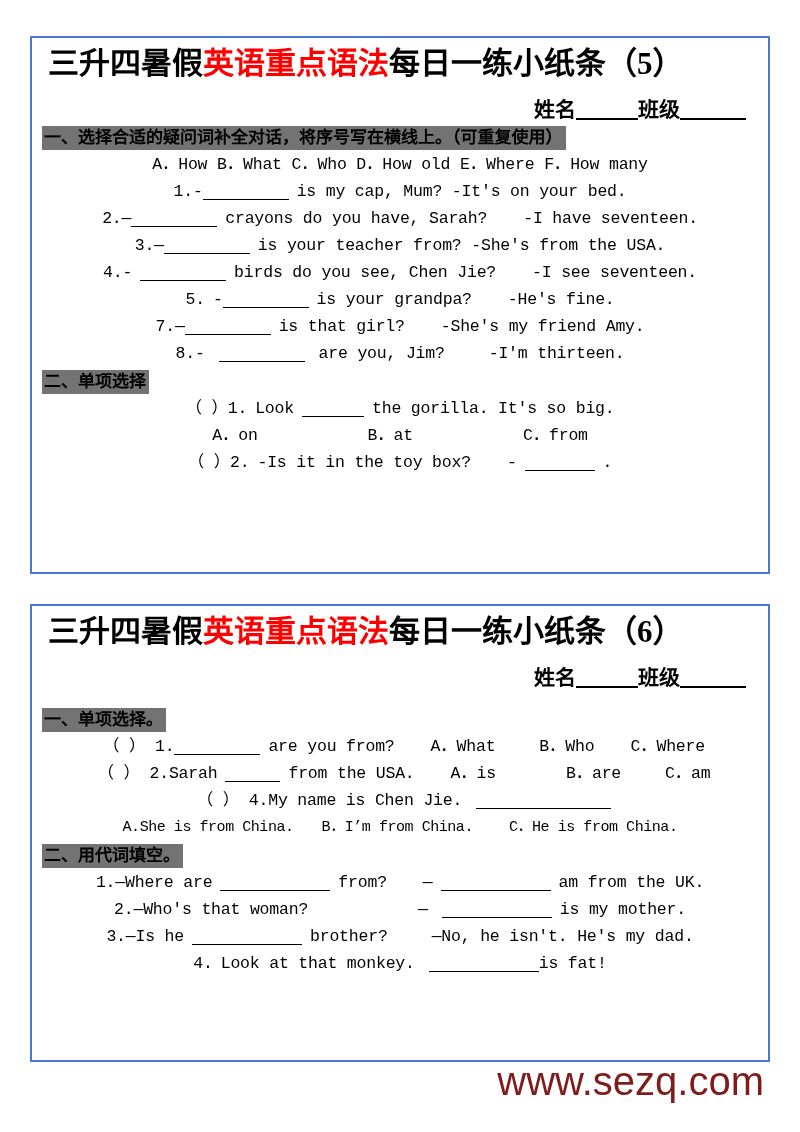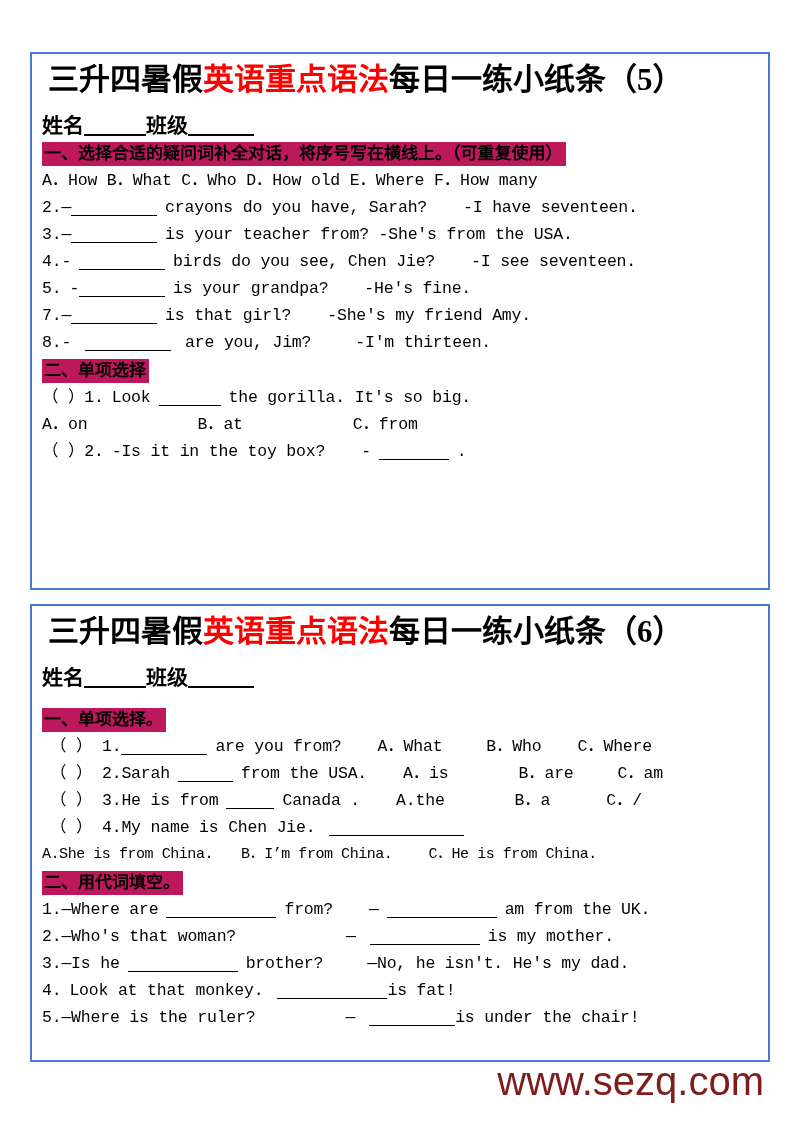--- a/index.html
+++ b/index.html
@@ -24,21 +24,21 @@
   }
 
   .card {
     position: absolute;
     left: 30px;
     width: 740px;
     box-sizing: border-box;
     border: 2px solid #4a79d4;
     background: #ffffff;
   }
-  .card-5 { top: 52px; height: 538px; }
+  .card-5 { top: 36px; height: 538px; }
   .card-6 { top: 592px; height: 458px; margin-top: 12px; }
 
   .card-inner {
     padding: 6px 10px 4px 10px;
   }
 
   
   .title {
     font-family: "Liberation Serif", serif;
     font-weight: bold;
@@ -53,54 +53,56 @@
   }
   .title .red {
     color: #ff0000;
   }
 
   
   .namerow {
     font-family: "Liberation Serif", serif;
     font-weight: bold;
     font-size: 21px;
+    text-align: right;
     padding-right: 12px;
     margin-top: 10px;
     white-space: nowrap;
   }
   .namerow .ul {
     display: inline-block;
     border-bottom: 2px solid #000;
     vertical-align: -3px;
   }
   .ul-60 { width: 62px; }
   .ul-64 { width: 66px; }
 
   
   .sechead {
     display: inline-block;
-    background: #be185d;
+    background: #737373;
     font-family: "Liberation Sans", sans-serif;
     font-weight: bold;
     font-size: 17px;
     line-height: 22px;
     color: #000;
     padding: 1px 3px 1px 2px;
     white-space: nowrap;
     margin: 3px 0 1px 0;
   }
 
   
   .qline {
     font-family: "Liberation Mono", monospace;
     font-size: 16.5px;
     line-height: 27px;
     color: #000;
     white-space: nowrap;
     letter-spacing: -0.2px;
+    text-align: center;
   }
   .qline.small { font-size: 15px; letter-spacing: -0.45px; }
   .qline.smaller { font-size: 14.6px; letter-spacing: -0.5px; }
 
   .blank {
     display: inline-block;
     border-bottom: 1.6px solid #000;
     vertical-align: -4px;
     height: 15px;
   }
@@ -144,20 +146,21 @@
     <div class="card-inner">
 
       <div class="title"><span>三升四暑假</span><span class="red">英语重点语法</span><span>每日一练小纸条（5）</span></div>
 
       <div class="namerow"><span>姓名</span><span class="ul ul-60"></span><span>班级</span><span class="ul ul-64"></span></div>
 
       <div class="sechead">一、选择合适的疑问词补全对话，将序号写在横线上。（可重复使用）</div>
 
       <div class="qline">A．How B．What C．Who D．How old E．Where F．How many</div>
 
+      <div class="qline"><span>1.</span><span>-</span><span class="blank b86"></span><span class="sp sp8"></span><span>is my cap, Mum? -It's on your bed.</span></div>
 
       <div class="qline"><span>2.</span><span>—</span><span class="blank b86"></span><span class="sp sp8"></span><span>crayons do you have, Sarah?</span><span class="sp sp36"></span><span>-I have seventeen.</span></div>
 
       <div class="qline"><span>3.</span><span>—</span><span class="blank b86"></span><span class="sp sp8"></span><span>is your teacher from? -She's from the USA.</span></div>
 
       <div class="qline"><span>4.</span><span>-</span><span class="sp sp8"></span><span class="blank b86"></span><span class="sp sp8"></span><span>birds do you see, Chen Jie?</span><span class="sp sp36"></span><span>-I see seventeen.</span></div>
 
       <div class="qline"><span>5.</span><span class="sp sp8"></span><span>-</span><span class="blank b86"></span><span class="sp sp8"></span><span>is your grandpa?</span><span class="sp sp36"></span><span>-He's fine.</span></div>
 
 
@@ -185,36 +188,34 @@
       <div class="namerow"><span>姓名</span><span class="ul ul-60"></span><span>班级</span><span class="ul ul-64"></span></div>
 
       <div style="height:14px"></div>
 
       <div class="sechead">一、单项选择。</div>
 
       <div class="qline"><span class="sp sp8"></span><span>（   ） 1.</span><span class="blank b86"></span><span class="sp sp8"></span><span>are  you from?</span><span class="sp sp36"></span><span>A．What</span><span class="sp sp44"></span><span>B．Who</span><span class="sp sp36"></span><span>C．Where</span></div>
 
       <div class="qline"><span class="sp sp8"></span><span>（   ） 2.</span><span>Sarah</span><span class="sp sp8"></span><span class="blank b55"></span><span class="sp sp8"></span><span>from the USA.</span><span class="sp sp36"></span><span>A．is</span><span class="sp sp70"></span><span>B．are</span><span class="sp sp44"></span><span>C．am</span></div>
 
-      <div class="qline"><span class="sp sp8"></span><span>（   ） 3.</span><span>He is from</span><span class="sp sp8"></span><span class="blank b48"></span><span class="sp sp8"></span><span>Canada .</span><span class="sp sp36"></span><span>A.the</span><span class="sp sp70"></span><span>B．a</span><span class="sp sp56"></span><span>C．/</span></div>
 
       <div class="qline"><span class="sp sp8"></span><span>（   ） 4.</span><span>My name is Chen Jie.</span><span class="sp sp14"></span><span class="blank b135"></span></div>
 
       <div class="qline small"><span>A.She is from China.</span><span class="sp sp28"></span><span>B．I’m from China.</span><span class="sp sp36"></span><span>C．He is from China.</span></div>
 
       <div class="sechead">二、用代词填空。</div>
 
       <div class="qline"><span>1.</span><span>—Where are</span><span class="sp sp8"></span><span class="blank b110"></span><span class="sp sp8"></span><span>from?</span><span class="sp sp36"></span><span>—</span><span class="sp sp8"></span><span class="blank b110"></span><span class="sp sp8"></span><span>am from the UK.</span></div>
 
       <div class="qline"><span>2.</span><span>—Who's that woman?</span><span class="sp sp110"></span><span>—</span><span class="sp sp14"></span><span class="blank b110"></span><span class="sp sp8"></span><span>is my mother.</span></div>
 
       <div class="qline"><span>3.</span><span>—Is he</span><span class="sp sp8"></span><span class="blank b110"></span><span class="sp sp8"></span><span>brother?</span><span class="sp sp44"></span><span>—No, he isn't. He's my dad.</span></div>
 
       <div class="qline"><span>4.</span><span class="sp sp8"></span><span>Look at that monkey.</span><span class="sp sp14"></span><span class="blank b110"></span><span>is fat!</span></div>
 
-      <div class="qline"><span>5.</span><span>—Where is the ruler?</span><span class="sp sp90"></span><span>—</span><span class="sp sp14"></span><span class="blank b86"></span><span>is under the chair!</span></div>
 
     </div>
   </div>
 
   <div class="watermark">www.sezq.com</div>
 
 </div>
 
 </body></html>

